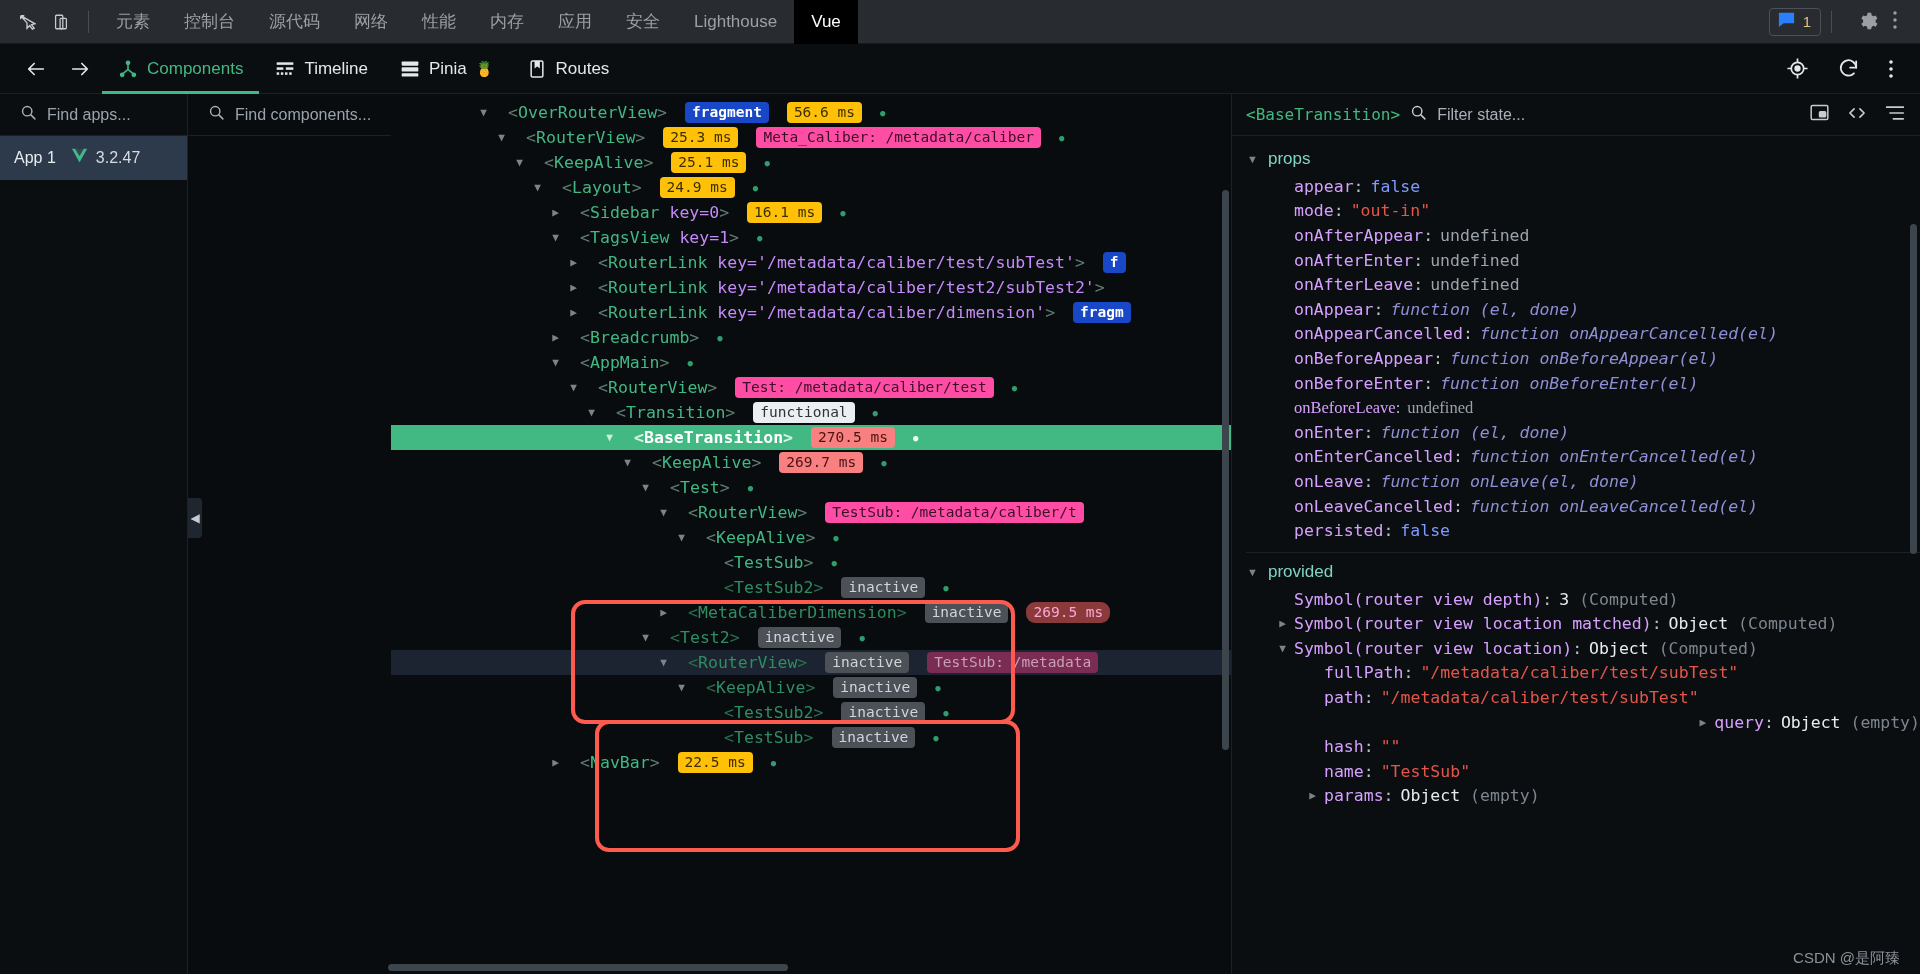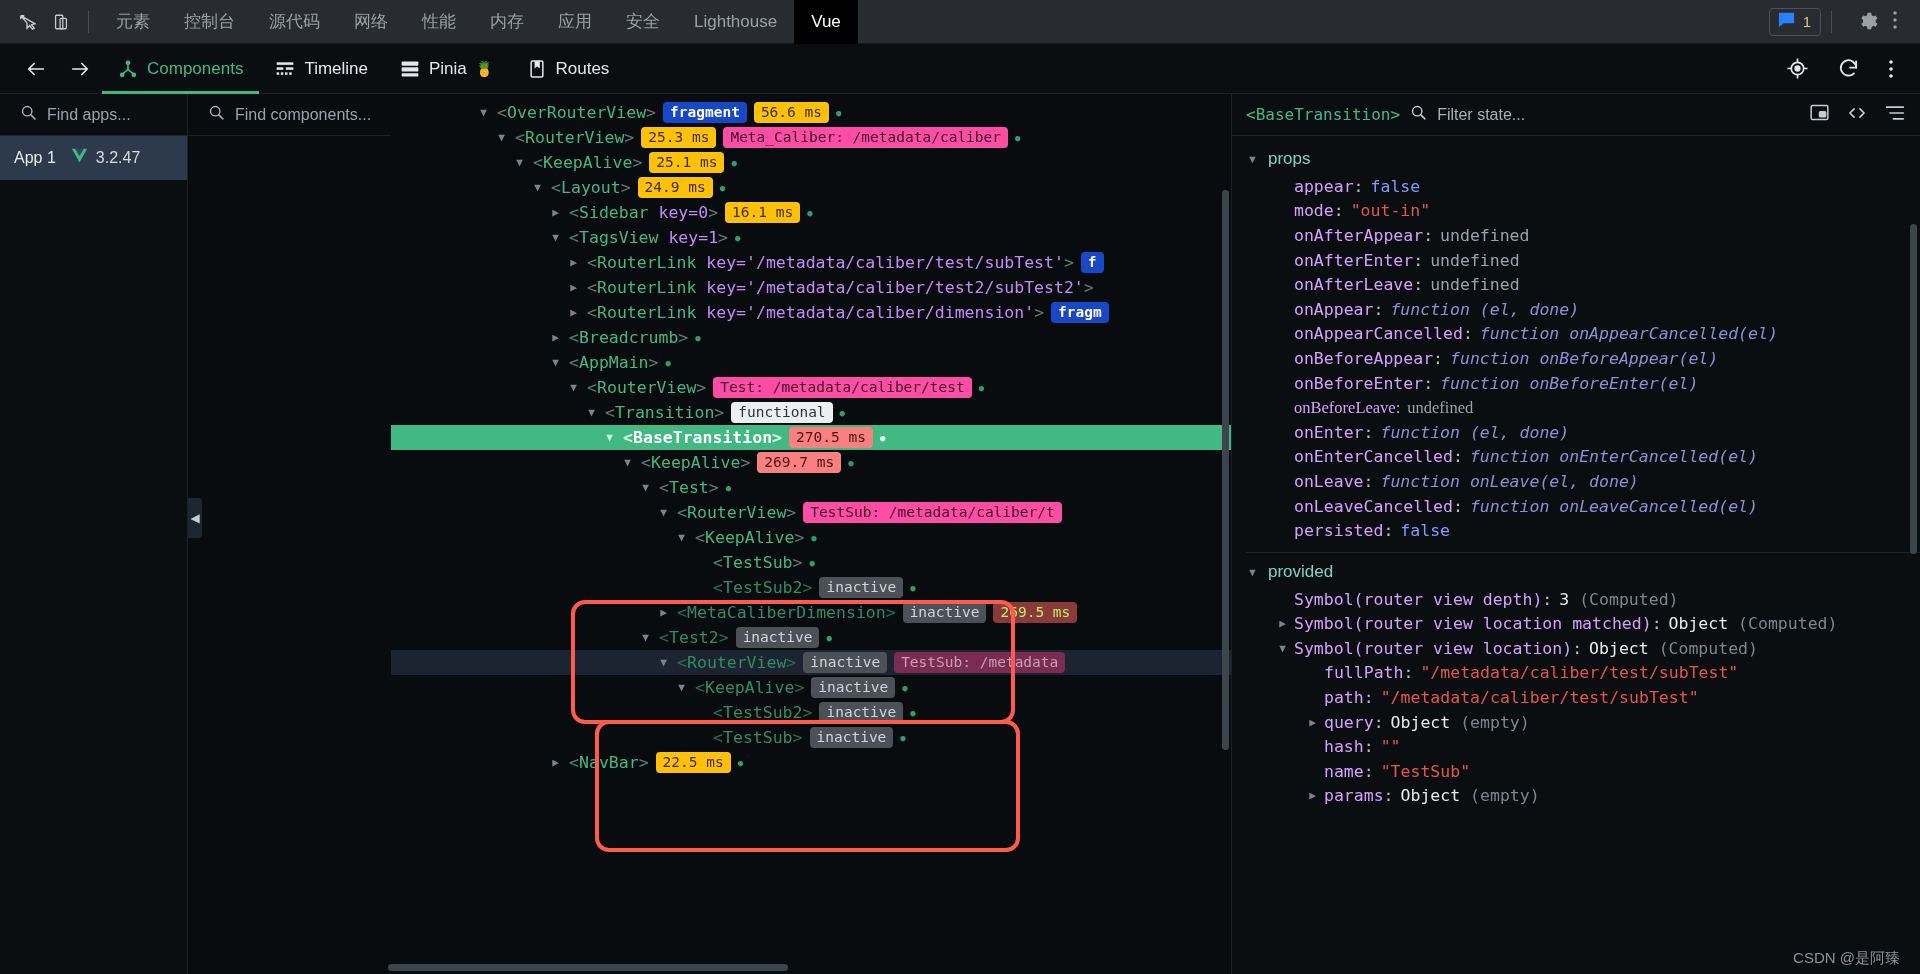--- a/index.html
+++ b/index.html
@@ -104,21 +104,21 @@
 
   
   .tree {
     flex: 1; overflow: hidden; position: relative;
     font-family: "DejaVu Sans Mono", monospace;
     font-size: 16.5px;
     padding-top: 6px;
   }
   .trow {
     height: 25px; display: flex; align-items: center;
-    white-space: nowrap; gap: 7px;
+    white-space: nowrap; gap: 18px;
   }
   .trow.selected { background: #42b883; }
   .trow.rowhl { background: #1b2430; }
   .caret { width: 13px; color: #7b848c; font-size: 11px; flex: 0 0 13px; text-align: center; }
   .caret.open::before { content: "\25BC"; }
   .caret.closed::before { content: "\25B6"; }
   .caret.none::before { content: ""; }
   .tag { color: #42b883; }
   .tag .brk { color: #5f7d70; }
   .trow.selected .tag { color: #ffffff; font-weight: bold; }
@@ -128,21 +128,21 @@
   .tag.dim .brk { color: #2a6e4f; }
   .kattr { color: #c58af9; }
   .badge {
     border-radius: 4px; padding: 1px 7px;
     font-family: "DejaVu Sans Mono", monospace; font-size: 14.5px;
     line-height: 19px; display: inline-block;
   }
   .b-fragment { background: #1847c8; color: #ffffff; font-weight: bold; }
   .b-ms-y { background: #ffc107; color: #3d2e00; }
   .b-ms-r { background: #f98080; color: #4a1111; }
-  .b-ms-dk { background: #8a3a3a; color: #bef264; }
+  .b-ms-dk { background: #8a3a3a; color: #f9a8d4; border-radius: 9px; }
   .b-route { background: #ff4da6; color: #3a0f26; }
   .b-route-dim { background: #7a2c52; color: #c9a0b5; }
   .b-func { background: #eceff1; color: #2d3338; }
   .b-inactive { background: #4b5157; color: #cfd5da; }
   .dot { color: #2f9e6e; font-size: 16px; }
   .trow.selected .dot { color: #e8fff4; }
 
   .collapse-handle {
     position: absolute; left: 0; top: 404px;
     width: 14px; height: 40px;
@@ -707,21 +707,21 @@
             <span class="skey">fullPath</span>
             <span class="scolon">:</span>
             <span class="v-str">"/metadata/caliber/test/subTest"</span>
           </div>
           <div class="srow" style="padding-left: 74px;">
             <span class="caret none"></span>
             <span class="skey">path</span>
             <span class="scolon">:</span>
             <span class="v-str">"/metadata/caliber/test/subTest"</span>
           </div>
-          <div class="srow" style="padding-left: 74px;">
+          <div class="srow" style="padding-left: 74px; justify-content: flex-end;">
             <span class="caret closed"></span>
             <span class="skey">query</span>
             <span class="scolon">:</span>
             <span class="v-obj">Object</span>
             <span class="v-note">&nbsp;(empty)</span>
           </div>
           <div class="srow" style="padding-left: 74px;">
             <span class="caret none"></span>
             <span class="skey">hash</span>
             <span class="scolon">:</span>

